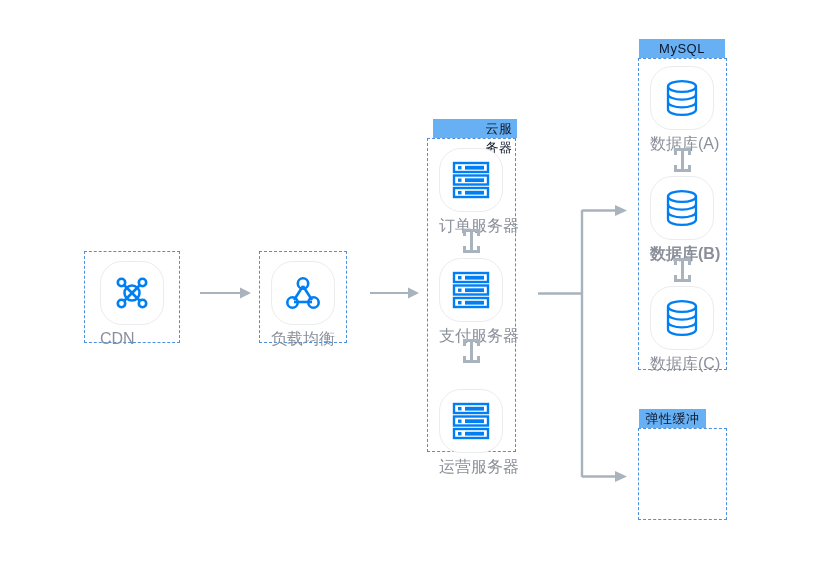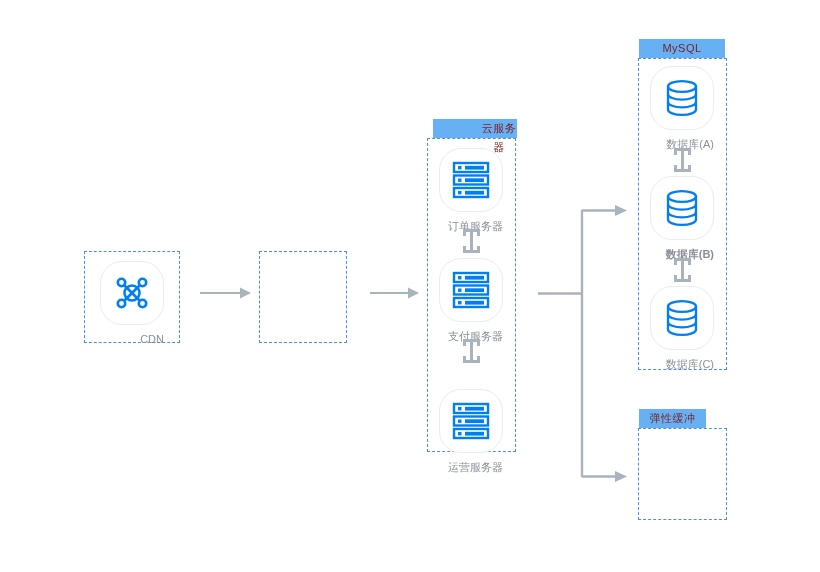--- a/index.html
+++ b/index.html
@@ -21,22 +21,22 @@
   
   .group-box {
     position: absolute;
     border: 1px dashed #4a90e2;
     box-sizing: border-box;
     background: transparent;
   }
   .group-header {
     position: absolute;
     background: #67b0f3;
-    color: #7f1d1d;
-    font-size: 11px;
+    color: #0f172a;
+    font-size: 13px;
     line-height: 19px;
     height: 19px;
     text-align: center;
     box-sizing: border-box;
     letter-spacing: 0.5px;
   }
 
   
   .node {
     position: absolute;
@@ -53,22 +53,22 @@
   }
   .tile svg {
     position: absolute;
     left: 50%;
     top: 50%;
     transform: translate(-50%, -50%);
     display: block;
   }
   .node-label {
     margin-top: 6px;
-    text-align: right;
-    font-size: 11px;
+    text-align: left;
+    font-size: 16px;
     color: #8a8f99;
     white-space: nowrap;
     line-height: 16px;
   }
 
   
   .conn {
     position: absolute;
   }
   .conn svg { display: block; }
@@ -101,20 +101,35 @@
   </div>
 
   <div class="conn" style="left:200px; top:285px;">
     <svg width="52" height="16" viewBox="0 0 52 16">
       <line x1="0" y1="8" x2="40" y2="8" stroke="#a9b3bd" stroke-width="2.2"></line>
       <polygon points="40,2.5 51,8 40,13.5" fill="#a9b3bd"></polygon>
     </svg>
   </div>
 
   <div class="group-box" style="left:259px; top:251px; width:88px; height:92px;"></div>
+  <div class="node" style="left:271px; top:261px;">
+    <div class="tile">
+      <svg width="44" height="44" viewBox="0 0 44 44">
+        <g stroke="#007FF4" stroke-width="2.6" fill="none">
+          <line x1="22" y1="15" x2="13" y2="29"></line>
+          <line x1="22" y1="15" x2="31" y2="29"></line>
+          <line x1="13" y1="31" x2="31" y2="31"></line>
+          <circle cx="22" cy="12.5" r="5.2"></circle>
+          <circle cx="11.5" cy="31.5" r="5.2"></circle>
+          <circle cx="32.5" cy="31.5" r="5.2"></circle>
+        </g>
+      </svg>
+    </div>
+    <div class="node-label">负载均衡</div>
+  </div>
 
   <div class="conn" style="left:370px; top:285px;">
     <svg width="50" height="16" viewBox="0 0 50 16">
       <line x1="0" y1="8" x2="38" y2="8" stroke="#a9b3bd" stroke-width="2.2"></line>
       <polygon points="38,2.5 49,8 38,13.5" fill="#a9b3bd"></polygon>
     </svg>
   </div>
 
   <div class="group-header" style="left:433px; top:119px; width:84px;padding-left:48px;">云服务器</div>
   <div class="group-box" style="left:427px; top:138px; width:89px; height:314px;"></div>

